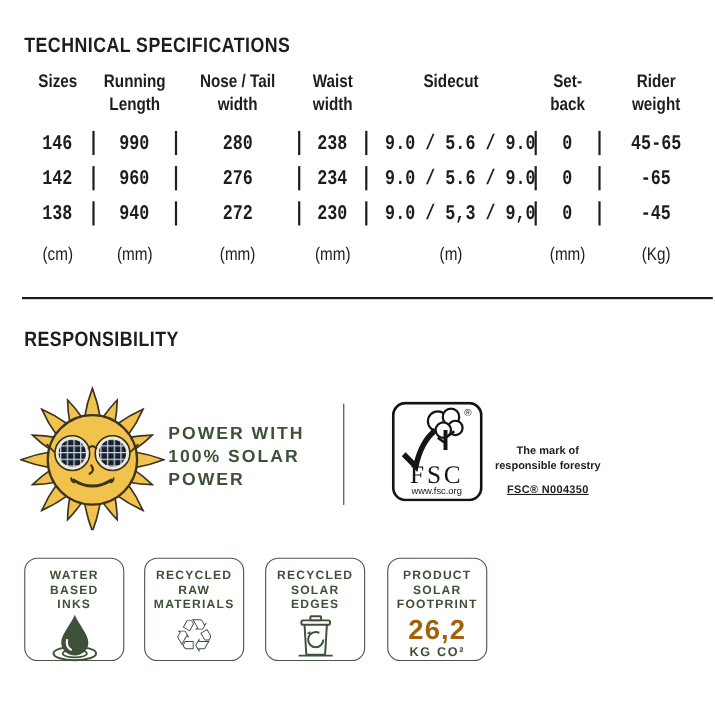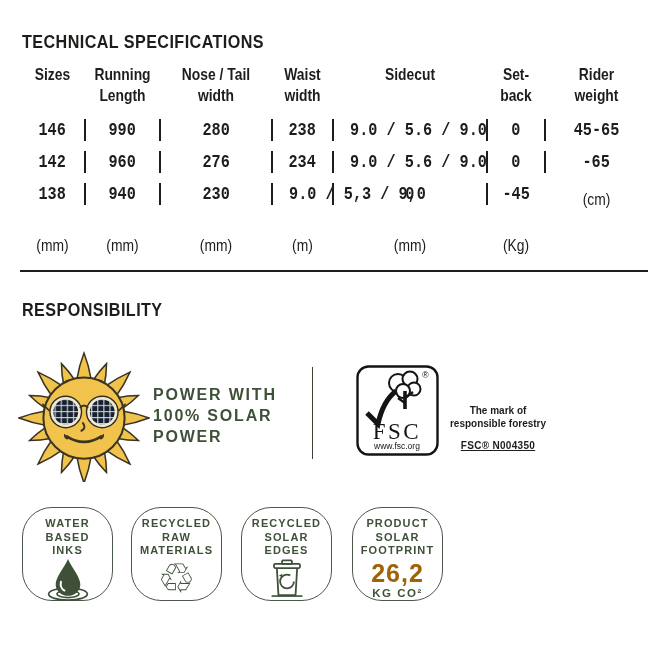--- a/index.html
+++ b/index.html
@@ -52,21 +52,21 @@
   #fsc-logo{ position:absolute; left:356px; top:365px; }
   #fsc-textblock{
     position:absolute; left:437px; top:404px; width:122px; text-align:center;
     font-size:10px; font-weight:bold; line-height:13px; color:#1d1d1b;
   }
   #fsc-license{ margin-top:9px; letter-spacing:0.3px;text-decoration:underline; }
 
   
   .badge{
     position:absolute; top:507px; width:91px; height:94px;
-    border:1.6px solid #4b564a; border-radius:30px; background:#fff;
+    border:1.6px solid #4b564a; border-radius:12px; background:#fff;
     display:flex; flex-direction:column; align-items:center;
   }
   #badge-1{ left:22px; } #badge-2{ left:131px; } #badge-3{ left:241px; } #badge-4{ left:352px; }
   .badge-lines{ margin-top:9px; text-align:center; color:#3e5038;
     font-size:11px; font-weight:bold; letter-spacing:1.1px; line-height:13.5px; white-space:nowrap; }
   .badge-iconwrap{ flex:1; display:flex; align-items:center; justify-content:center; padding-bottom:4px; }
   .recycle-glyph{ font-family:"DejaVu Sans", sans-serif; font-size:42px; line-height:42px;
     color:#3e5038; font-weight:normal; }
   .big-value{ margin-top:2px; color:#a16207; font-size:25px; font-weight:bold; letter-spacing:1px; line-height:26px; }
   .big-unit{ color:#3e5038; font-size:11.5px; font-weight:bold; letter-spacing:1.5px; margin-top:1px; }
@@ -104,20 +104,21 @@
     <div class="dcell sep"><span class="cx">142</span></div>
     <div class="dcell sep"><span class="cx">960</span></div>
     <div class="dcell sep"><span class="cx">276</span></div>
     <div class="dcell sep"><span class="cx">234</span></div>
     <div class="dcell sep"><span class="cx">9.0 / 5.6 / 9.0</span></div>
     <div class="dcell sep"><span class="cx">0</span></div>
     <div class="dcell"><span class="cx">-65</span></div>
 
     <div class="dcell sep"><span class="cx">138</span></div>
     <div class="dcell sep"><span class="cx">940</span></div>
+    <div class="dcell sep"><span class="cx">272</span></div>
     <div class="dcell sep"><span class="cx">230</span></div>
     <div class="dcell sep"><span class="cx">9.0 / 5,3 / 9,0</span></div>
     <div class="dcell sep"><span class="cx">0</span></div>
     <div class="dcell"><span class="cx">-45</span></div>
 
     <div class="ucell">(cm)</div>
     <div class="ucell">(mm)</div>
     <div class="ucell">(mm)</div>
     <div class="ucell">(mm)</div>
     <div class="ucell">(m)</div>

